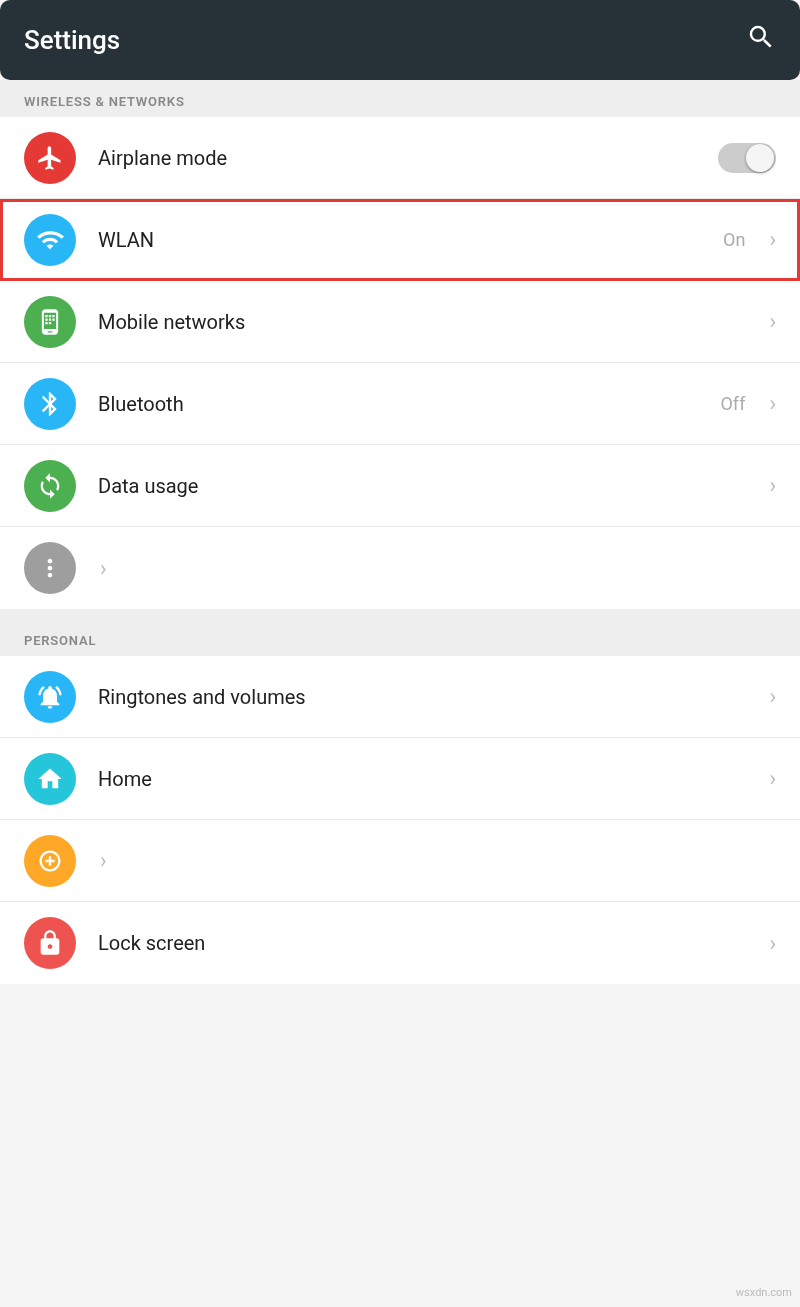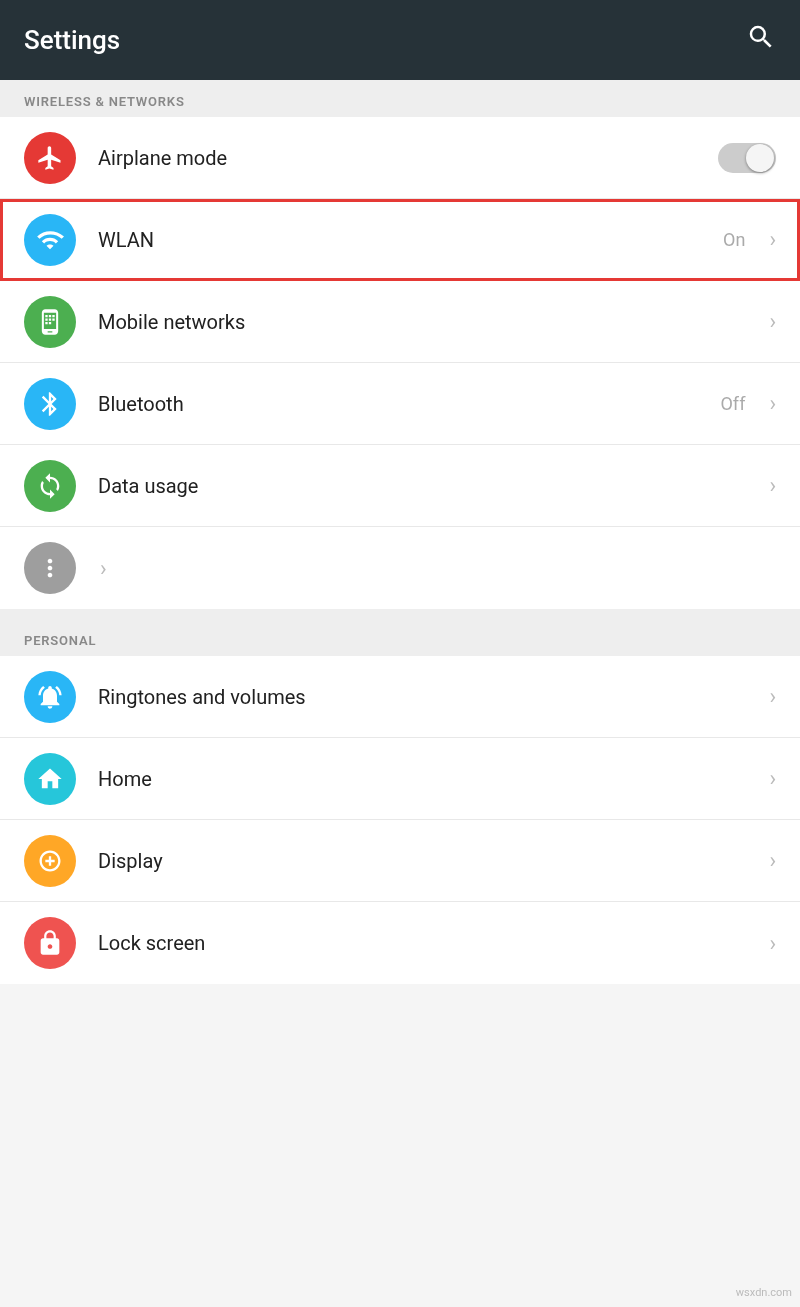--- a/index.html
+++ b/index.html
@@ -12,20 +12,21 @@
     }
 
     
     .header {
       background: #263238;
       display: flex;
       align-items: center;
       justify-content: space-between;
       padding: 0 24px;
       height: 80px;
+      border-radius: 10px;
     }
 
     .header-title {
       color: #ffffff;
       font-size: 26px;
       font-weight: 500;
     }
 
     .search-icon-wrap {
       color: #ffffff;
@@ -244,21 +245,20 @@
     <span class="item-label">Home</span>
     <span class="chevron">›</span>
   </div>
 
   <div class="settings-item">
     <div class="icon-circle" style="background:#ffa726;">
       <svg width="28" height="28" viewBox="0 0 24 24">
         <path d="M12 3c-4.97 0-9 4.03-9 9s4.03 9 9 9 9-4.03 9-9-4.03-9-9-9zm0 16c-3.86 0-7-3.14-7-7s3.14-7 7-7 7 3.14 7 7-3.14 7-7 7zm1-11h-2v3H8v2h3v3h2v-3h3v-2h-3z"></path>
       </svg>
     </div>
-    <span class="item-label">Display</span>
     <span class="chevron">›</span>
   </div>
 
   <div class="settings-item">
     <div class="icon-circle" style="background:#ef5350;">
       <svg width="28" height="28" viewBox="0 0 24 24">
         <path d="M18 8h-1V6c0-2.76-2.24-5-5-5S7 3.24 7 6v2H6c-1.1 0-2 .9-2 2v10c0 1.1.9 2 2 2h12c1.1 0 2-.9 2-2V10c0-1.1-.9-2-2-2zm-6 9c-1.1 0-2-.9-2-2s.9-2 2-2 2 .9 2 2-.9 2-2 2zm3.1-9H8.9V6c0-1.71 1.39-3.1 3.1-3.1 1.71 0 3.1 1.39 3.1 3.1v2z"></path>
       </svg>
     </div>
     <span class="item-label">Lock screen</span>

